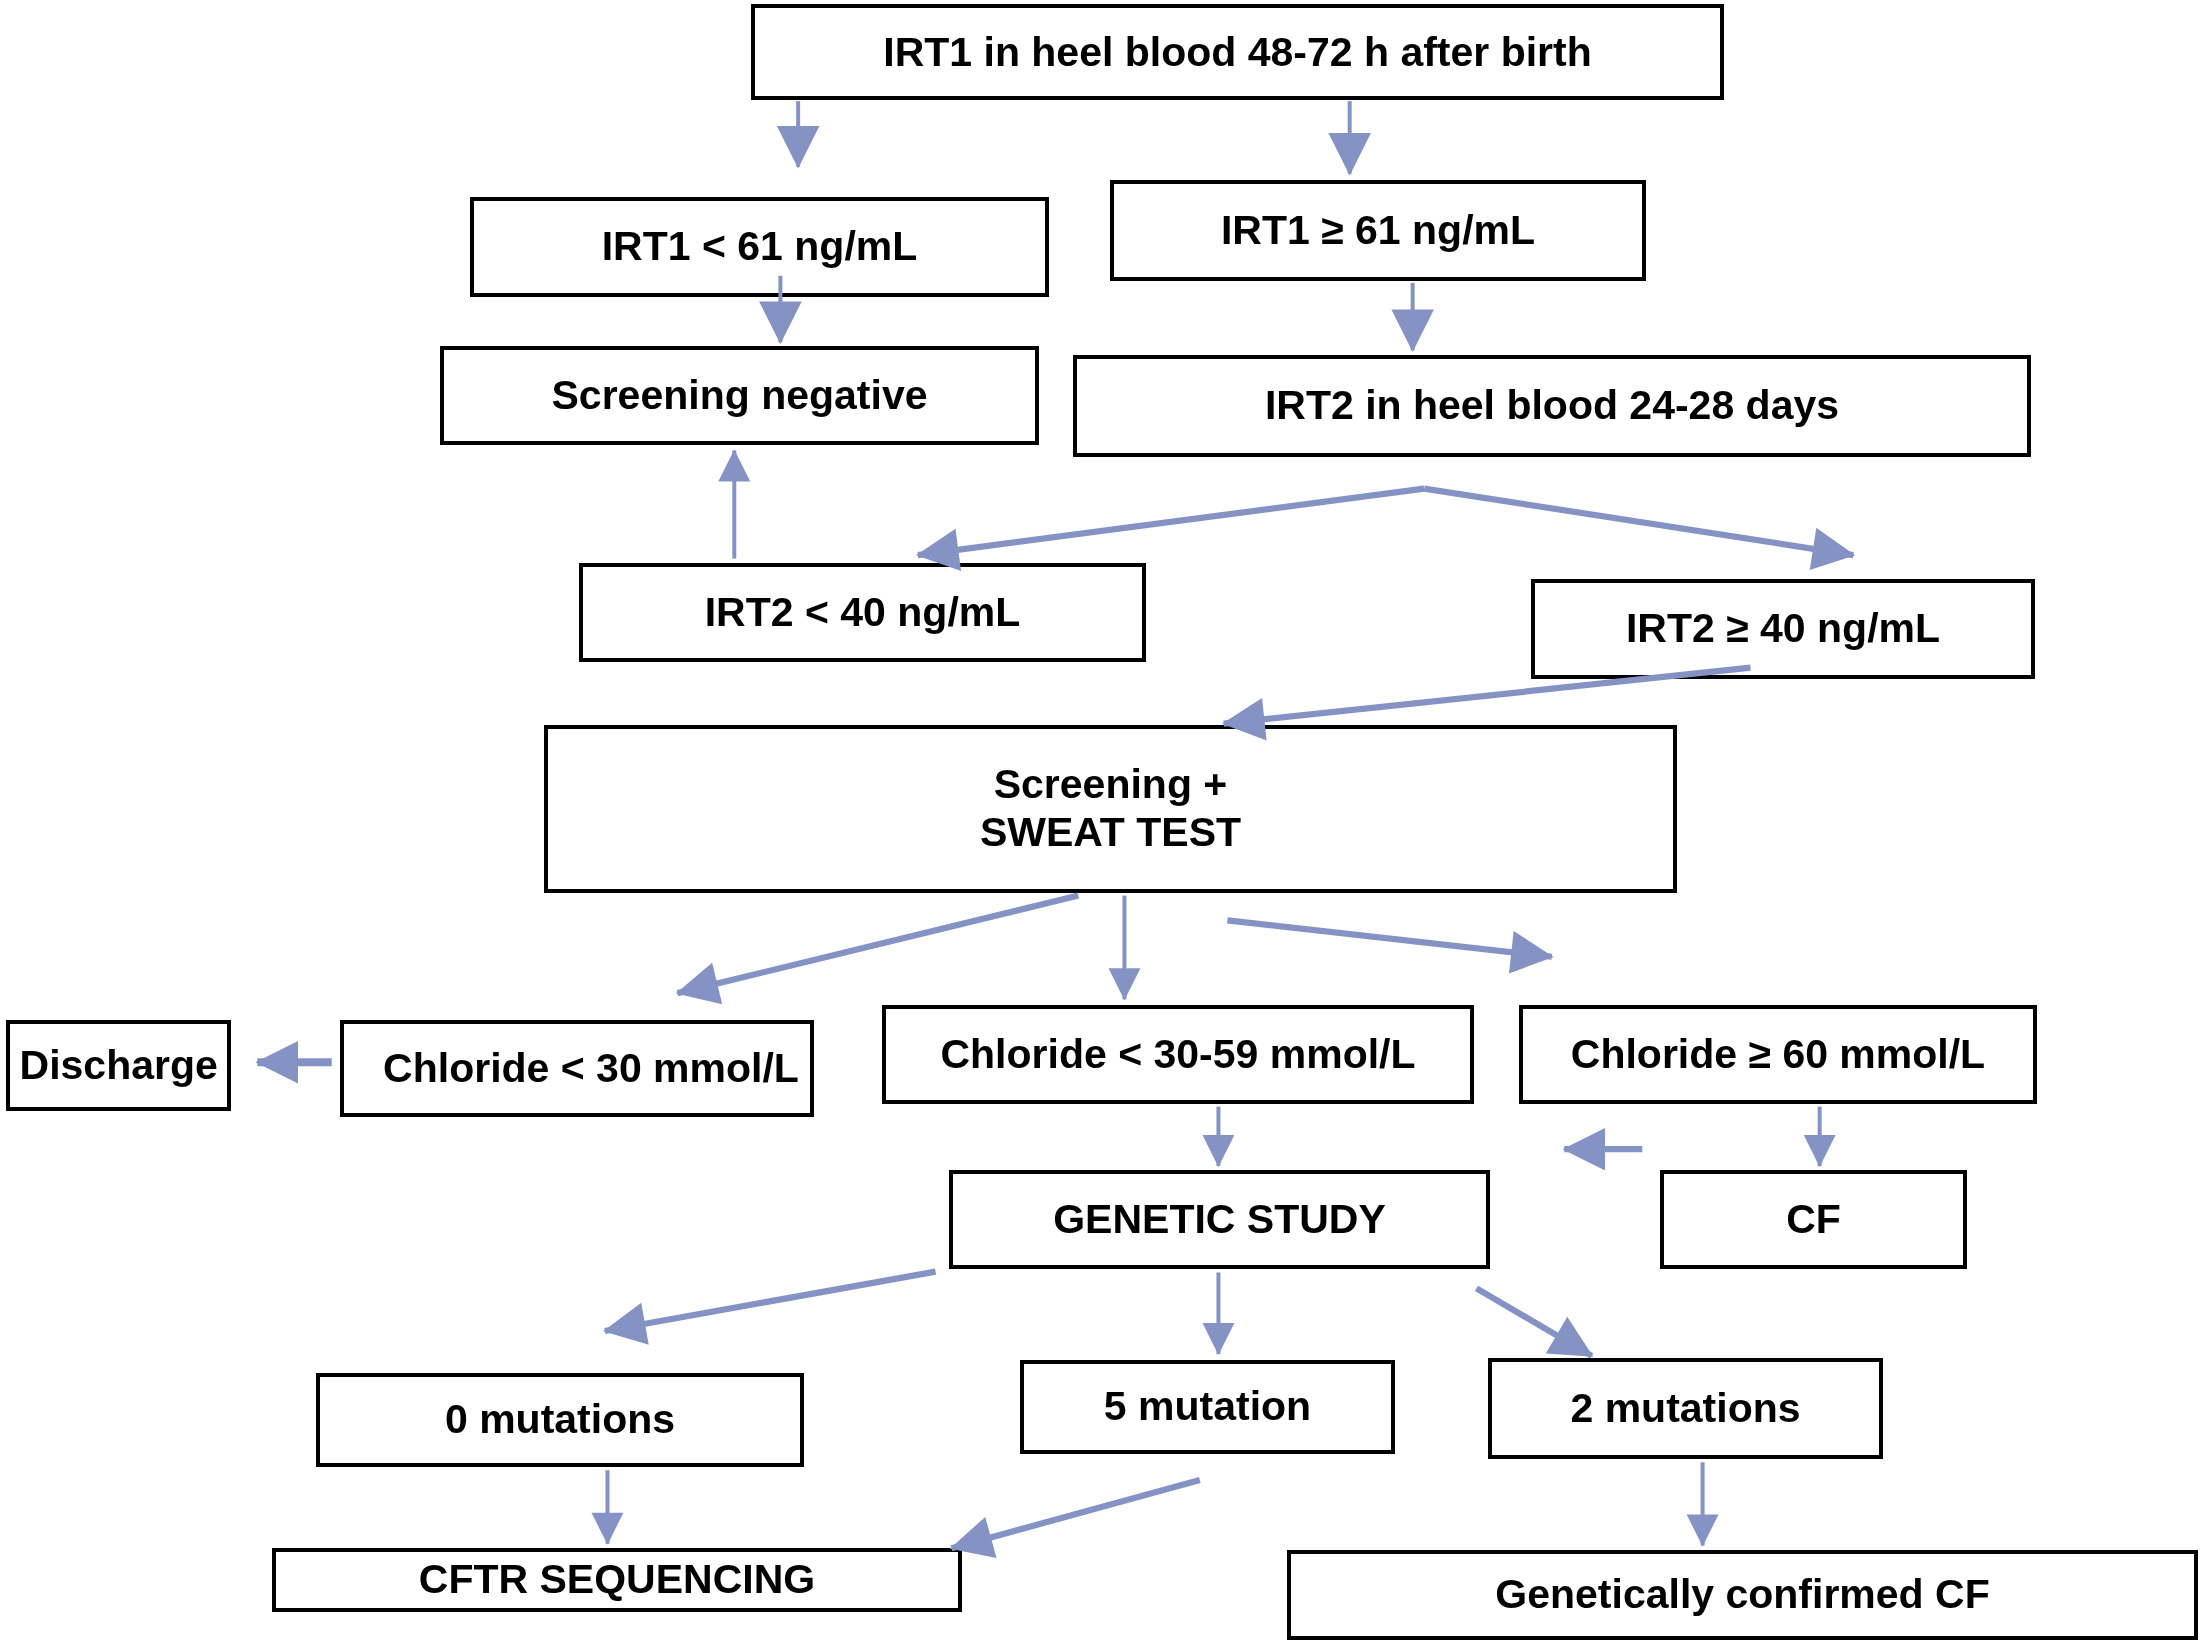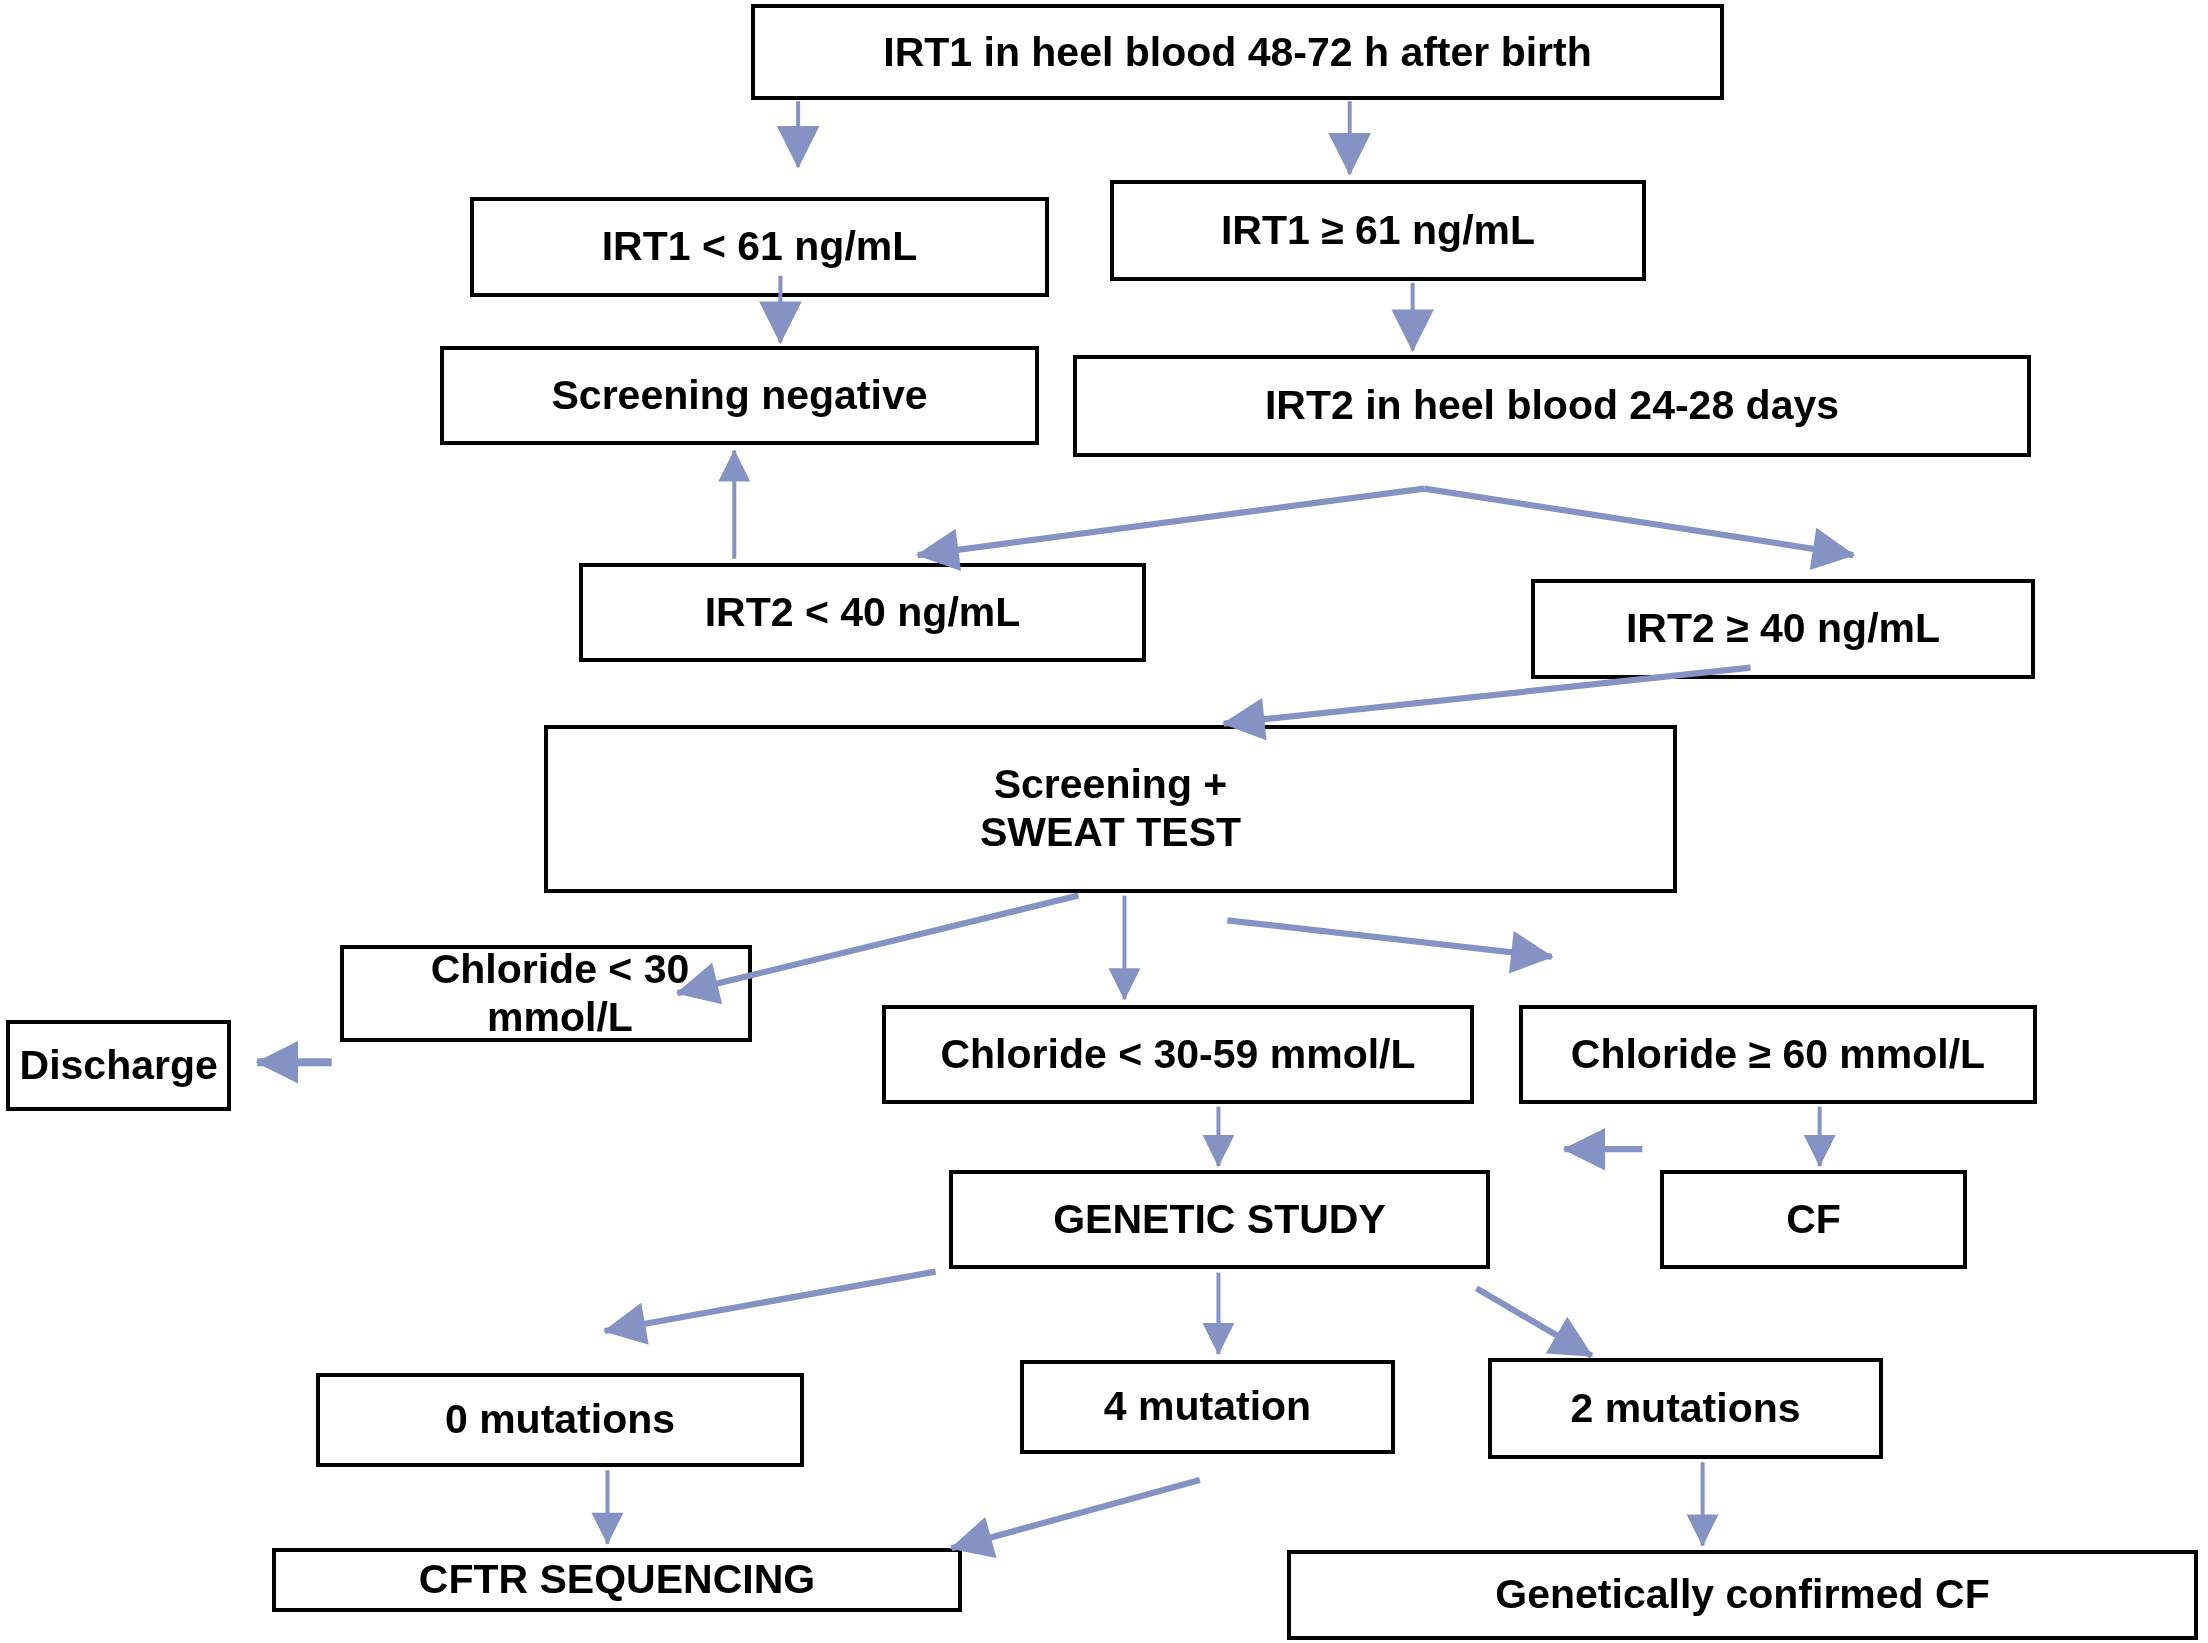--- a/index.html
+++ b/index.html
@@ -50,21 +50,21 @@
   
   #n-irt1      { left:751px;  top:4.4px;    width:973px; height:96px; }
   #n-irt1-low  { left:470px;  top:173px;  width:579px;  height:100px;margin-top:24px; }
   #n-irt1-high { left:1110px; top:180px;  width:536px;  height:101px; }
   #n-scr-neg   { left:440px;  top:346px;  width:599px;  height:99px; }
   #n-irt2      { left:1073px; top:355px;  width:958px; height:102px; }
   #n-irt2-low  { left:579px;  top:563px;  width:567px;  height:99px; }
   #n-irt2-high { left:1531px; top:563px;  width:504px;  height:100px;margin-top:16px; }
   #n-sweat     { left:544px;  top:725px;  width:1133px; height:168px; }
   #n-discharge { left:6.2px;    top:1020px; width:225px;  height:91px; }
-  #n-cl-low    { left:340px;  top:945px; width:412px;  height:97px;padding-left:28px; }
+  #n-cl-low    { left:340px;  top:1020px; width:474px;  height:97px;padding-left:28px; }
   #n-cl-mid    { left:882px;  top:1005px; width:592px;  height:99px; }
   #n-cl-high   { left:1519px; top:1005px; width:518px;  height:99px; }
   #n-genetic   { left:949px; top:1170px; width:541px;  height:99px; }
   #n-cf        { left:1660px; top:1170px; width:307px;  height:99px;justify-content:center; }
   #n-mut0      { left:316px;  top:1373px; width:488px;  height:94px; }
   #n-mut1      { left:1020px; top:1360px; width:375px;  height:94px; }
   #n-mut2      { left:1488px; top:1358px; width:395px;  height:101px; }
   #n-cftr      { left:272px;  top:1548px; width:690px;  height:64px; }
   #n-confirmed { left:1287px; top:1550px; width:911px; height:90px; }
 </style>
@@ -115,21 +115,21 @@
   <div class="node" id="n-genetic">
     <span class="lbl">GENETIC STUDY</span>
   </div>
   <div class="node" id="n-cf">
     <span class="lbl">CF</span>
   </div>
   <div class="node" id="n-mut0">
     <span class="lbl">0 mutations</span>
   </div>
   <div class="node" id="n-mut1">
-    <span class="lbl">4 mutation</span>
+    <span class="lbl">5 mutation</span>
   </div>
   <div class="node" id="n-mut2">
     <span class="lbl">2 mutations</span>
   </div>
   <div class="node" id="n-cftr">
     <span class="lbl">CFTR SEQUENCING</span>
   </div>
   <div class="node" id="n-confirmed">
     <span class="lbl">Genetically confirmed CF</span>
   </div>

